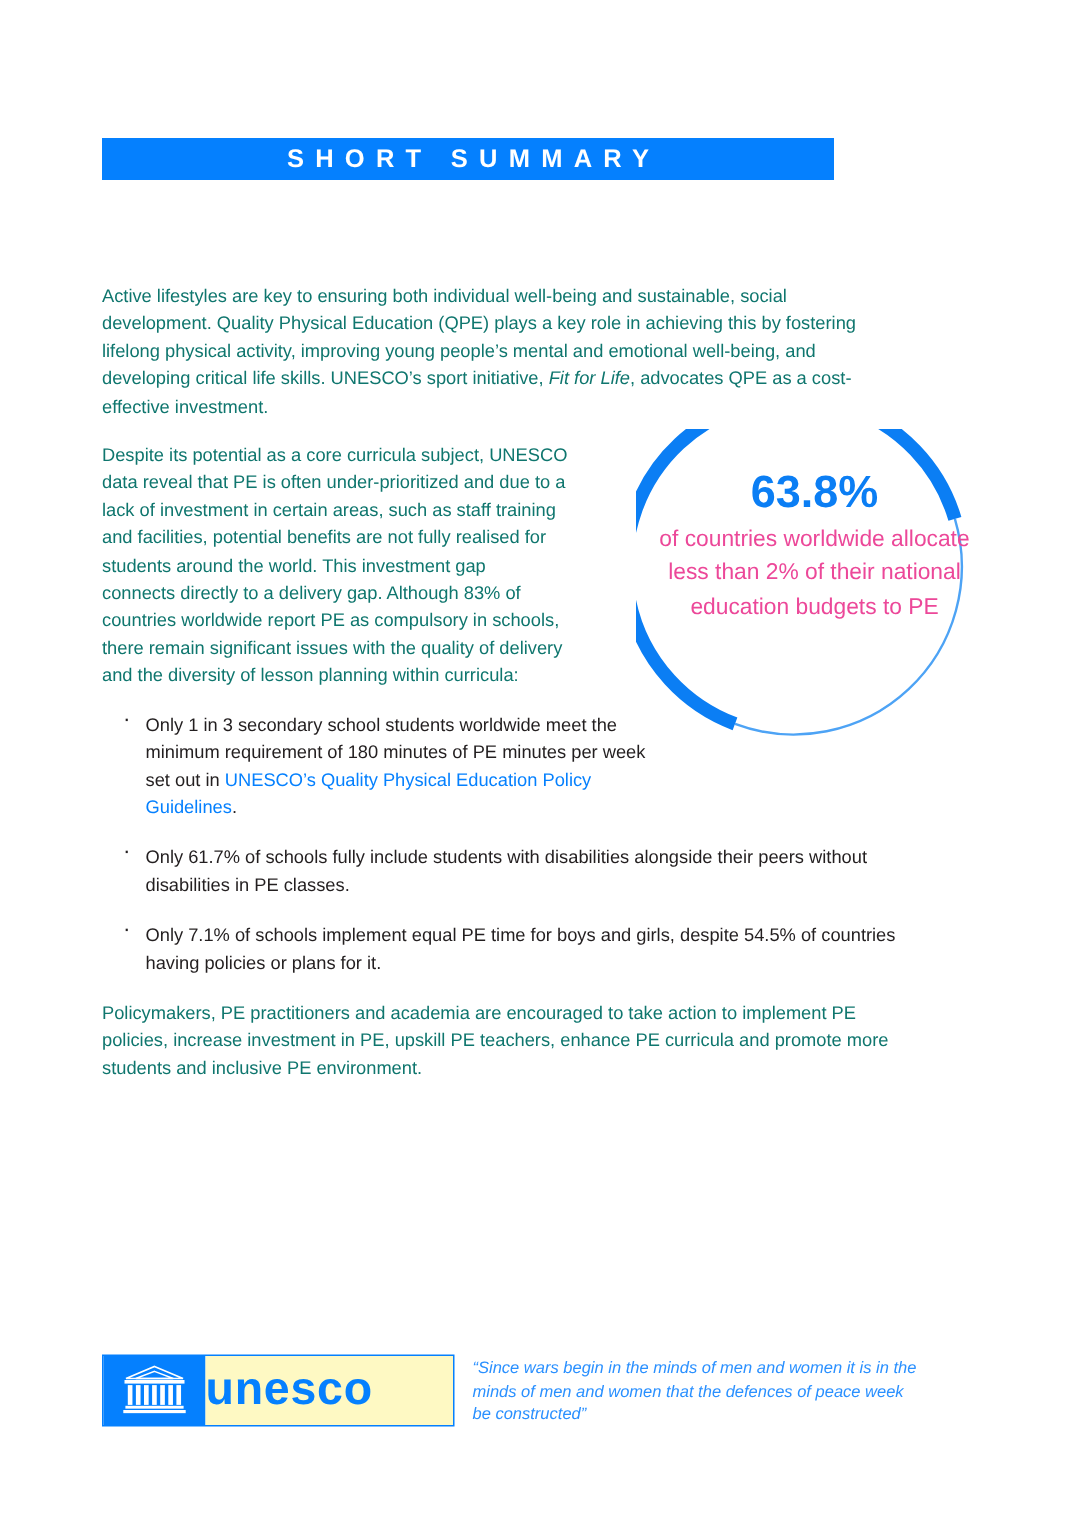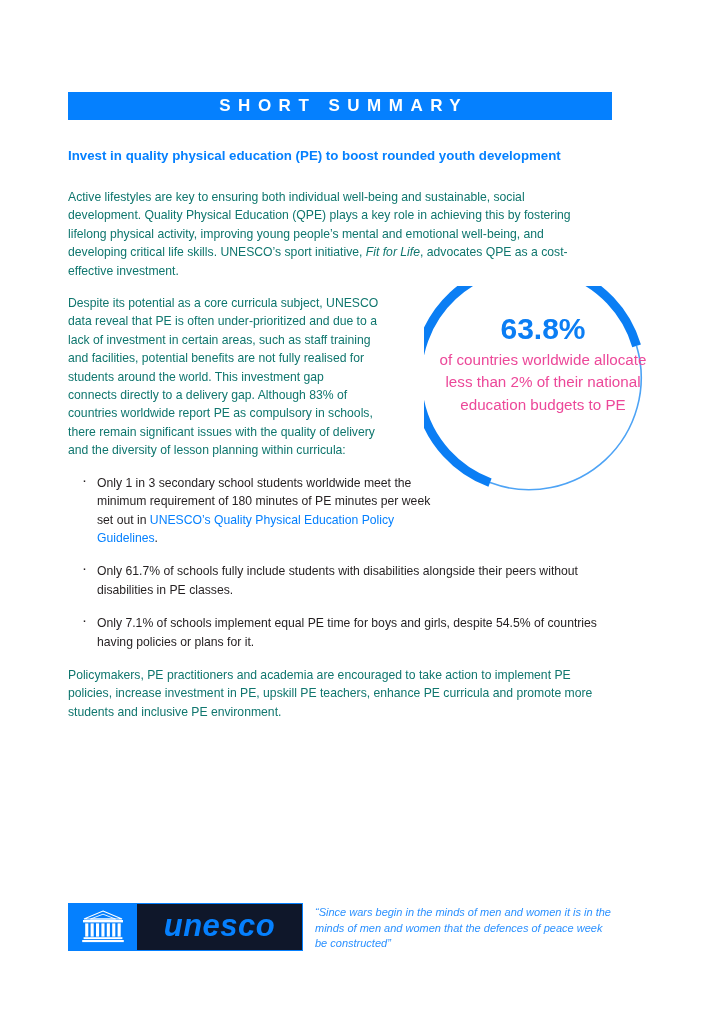--- a/index.html
+++ b/index.html
@@ -21,21 +21,21 @@
     left: 0; top: 0;
     width: 724px;
     height: 1024px;
   }
 
   
   .banner {
     position: absolute;
     left: 68px;
     top: 92px;
-    width: 544px;
+    width: 488px;
     height: 28px;
     background: #0580fe;
   }
   .banner-title {
     color: #ffffff;
     font-size: 17px;
     font-weight: bold;
     letter-spacing: 7.5px;
     text-align: center;
     line-height: 28px;
@@ -168,25 +168,24 @@
   }
   .logo-emblem {
     width: 68px;
     background: #0580fe;
     display: flex;
     align-items: center;
     justify-content: center;
   }
   .logo-word {
     flex: 1;
-    background: #0f172a;
+    background: #fef9c3;
     display: flex;
     align-items: center;
-    justify-content: center;
-    font-style: italic;
+    justify-content: flex-start;
   }
   .logo-word-text {
     color: #0580fe;
     font-size: 31px;
     font-weight: bold;
     letter-spacing: 0.5px;
     line-height: 1;
     padding-bottom: 3px;
   }
   .quote {
@@ -202,21 +201,20 @@
 </style>
 </head>
 <body>
 
 <div class="page">
 
   <div class="banner">
     <div class="banner-title">SHORT SUMMARY</div>
   </div>
 
-  <div class="subtitle">Invest in quality physical education (PE) to boost rounded youth development</div>
 
   <div class="infographic">
     <svg width="238" height="232" viewBox="0 0 238 232">
 
       <path d="M 212.6 59.9 A 112 112 0 0 1 66.0 196.6" fill="none" stroke="#4da3f5" stroke-width="1.6"></path>
 
       <path d="M 212.6 59.9 A 112 112 0 1 0 66.0 196.6" fill="none" stroke="#0b7ef4" stroke-width="9"></path>
     </svg>
     <div class="infographic-text">
       <span class="stat-value">63.8%</span>

